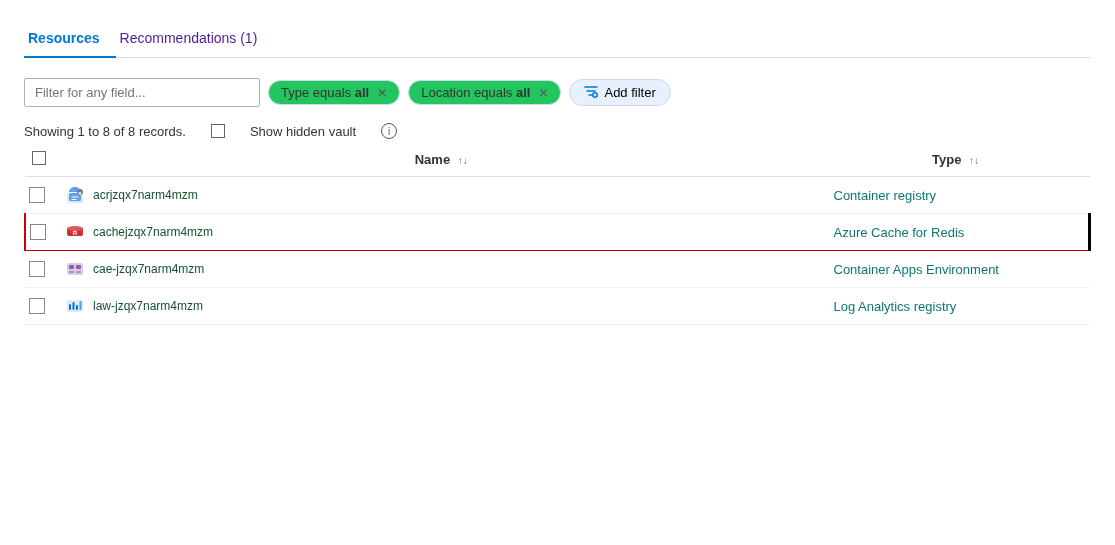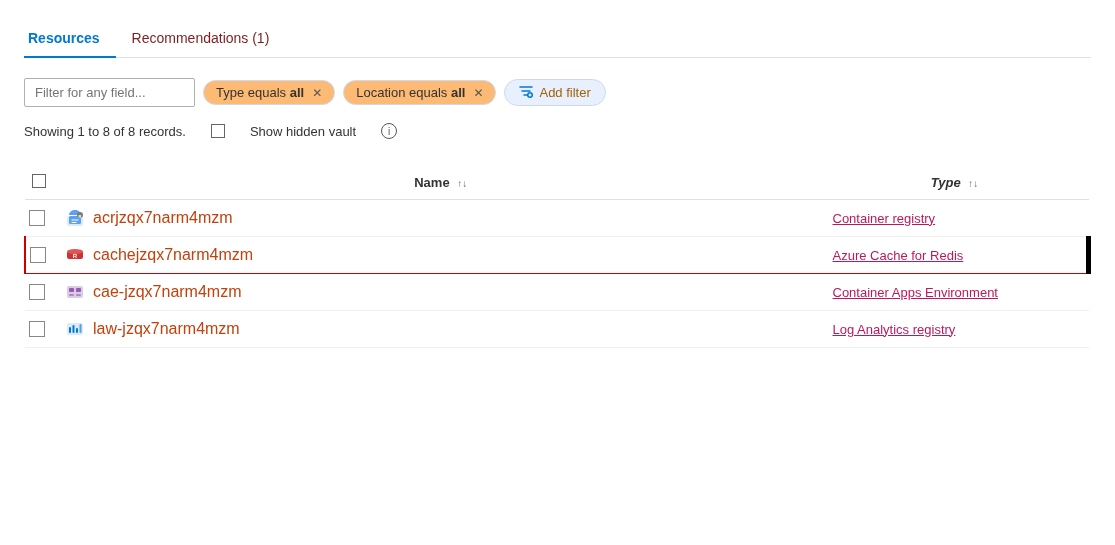--- a/index.html
+++ b/index.html
@@ -9,62 +9,62 @@
       color: #333;
       background: #fff;
       padding: 20px 24px;
       width: 1115px;
       min-height: 545px;
     }
 
     
     .tabs {
       display: flex;
-      gap: 12px;
+      gap: 0;
       border-bottom: 1px solid #e0e0e0;
       margin-bottom: 20px;
     }
     .tab {
       padding: 10px 16px 10px 4px;
       cursor: pointer;
       font-size: 14px;
       color: #333;
       border-bottom: 2px solid transparent;
       margin-bottom: -1px;
     }
     .tab.active {
       color: #0078d4;
       border-bottom: 2px solid #0078d4;
       font-weight: 600;
     }
     .tab:not(.active) {
-      color: #7f1d1d;
+      color: #4c1d95;
     }
 
     
     .filter-bar {
       display: flex;
       align-items: center;
       gap: 8px;
       margin-bottom: 16px;
     }
     .filter-input {
       border: 1px solid #b0b0b0;
       border-radius: 2px;
       padding: 6px 10px;
       font-size: 13px;
       color: #aaa;
-      width: 171px;
+      width: 236px;
       outline: none;
       background: #fff;
     }
     .filter-chip {
       display: flex;
       align-items: center;
-      background: #fdba74;
+      background: #22c55e;
       border: 1px solid #cdd9f0;
       border-radius: 20px;
       padding: 4px 12px;
       font-size: 13px;
       color: #333;
       gap: 8px;
       cursor: pointer;
     }
     .filter-chip .chip-x {
       color: #555;
@@ -73,36 +73,36 @@
     }
     .add-filter-btn {
       display: flex;
       align-items: center;
       gap: 6px;
       background: #e8f0fe;
       border: 1px solid #cdd9f0;
       border-radius: 20px;
       padding: 4px 14px;
       font-size: 13px;
-      color: #a16207;
+      color: #000000;
       cursor: pointer;
     }
     .add-filter-icon {
       color: #0078d4;
       font-size: 14px;
     }
 
     
     .records-info {
       display: flex;
       align-items: center;
       gap: 25px;
       font-size: 13px;
       color: #333;
-      margin-bottom: 27px;
+      margin-bottom: 4px;
     }
     .checkbox-small {
       width: 14px;
       height: 14px;
       border: 1px solid #666;
       display: inline-block;
       background: #fff;
       cursor: pointer;
     }
     .info-icon {
@@ -144,21 +144,21 @@
     }
     .resource-table tr.selected td {
       background: #fff;
       border-top: 1px solid #c00;
       border-bottom: 1px solid #c00;
     }
     .resource-table tr.selected td:first-child {
       border-left: 2px solid #c00;
     }
     .resource-table tr.selected td:last-child {
-      border-right: 5px solid #000000;
+      border-right: 3px solid #000000;
       margin-left: 24px;
     }
 
     .row-checkbox {
       width: 16px;
       height: 16px;
       border: 1px solid #888;
       display: inline-block;
       background: #fff;
       cursor: pointer;
@@ -171,28 +171,27 @@
     }
     .resource-icon {
       width: 20px;
       height: 20px;
       display: inline-flex;
       align-items: center;
       justify-content: center;
       flex-shrink: 0;
     }
     .resource-link {
-      color: #c2410c;
+      color: #14532d;
       text-decoration: none;
-      font-size: 16px;
+      font-size: 12px;
     }
     .type-cell {
-      color: #be185d;
-      font-size: 13px;
-      text-decoration: underline;
+      color: #0f766e;
+      font-size: 13px;
     }
   </style>
 </head>
 <body>
 
 <div class="tabs">
   <div class="tab active">Resources</div>
   <div class="tab">Recommendations (1)</div>
 </div>
 
@@ -232,21 +231,21 @@
 <table class="resource-table">
   <thead>
     <tr>
       <th style="width:36px;">
         <span class="checkbox-small"></span>
       </th>
       <th>
         <span>Name</span>
         <span class="sort-icon">↑↓</span>
       </th>
-      <th style="width:260px;font-style:italic;">
+      <th style="width:260px;">
         <span>Type</span>
         <span class="sort-icon">↑↓</span>
       </th>
     </tr>
   </thead>
   <tbody id="table-body">
   <tr>
       <td>
         <span class="row-checkbox"></span>
       </td>

